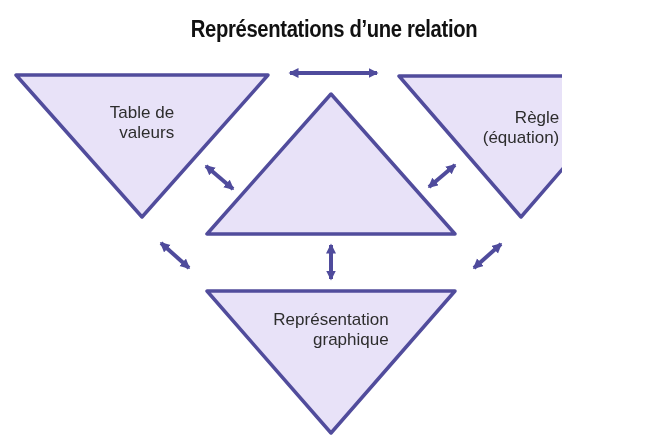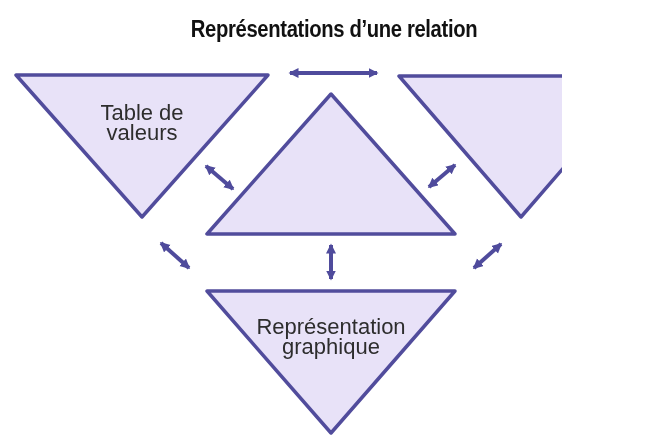--- a/index.html
+++ b/index.html
@@ -44,30 +44,30 @@
     transform: translate(-50%, -50%) scaleX(0.88);
     font-size: 23px;
     font-weight: bold;
     letter-spacing: -0.4px;
     color: var(--title-text);
     white-space: nowrap;
   }
   .node-label {
     position: absolute;
     transform: translate(-50%, -50%);
-    font-size: 22px;
+    font-size: 17px;
     line-height: 19.5px;
     color: var(--label-text);
-    text-align: center;
+    text-align: right;
     white-space: pre-line;
   }
   .label-table      { left: 142px; top: 122px; }
   .label-regle      { left: 521px; top: 127px; }
   .label-situation  { left: 331px; top: 186px; }
-  .label-graphique  { left: 331px; top: 336px; }
+  .label-graphique  { left: 331px; top: 329px; }
 </style>
 </head>
 <body>
 
 <div class="canvas">
 
   <svg class="diagram-svg" viewBox="0 0 658 446">
     <defs>
       <marker id="ah" markerUnits="userSpaceOnUse" markerWidth="12" markerHeight="12" refX="8.5" refY="5" orient="auto-start-reverse">
         <path class="arrow-head" d="M0,0 L10,5 L0,10 z"></path>
@@ -84,16 +84,18 @@
     <line class="arrow-line" x1="429" y1="187" x2="455" y2="165" marker-start="url(#ah)" marker-end="url(#ah)"></line>
     <line class="arrow-line" x1="331" y1="245" x2="331" y2="279" marker-start="url(#ah)" marker-end="url(#ah)"></line>
     <line class="arrow-line" x1="161" y1="243" x2="189" y2="268" marker-start="url(#ah)" marker-end="url(#ah)"></line>
     <line class="arrow-line" x1="474" y1="268" x2="501" y2="244" marker-start="url(#ah)" marker-end="url(#ah)"></line>
   </svg>
 
   <div class="page-title">Représentations d’une relation</div>
 
   <div class="node-label label-table">Table de
 valeurs</div>
+  <div class="node-label label-regle">Règle
+(équation)</div>
   <div class="node-label label-graphique">Représentation
 graphique</div>
 
 </div>
 
 </body></html>

